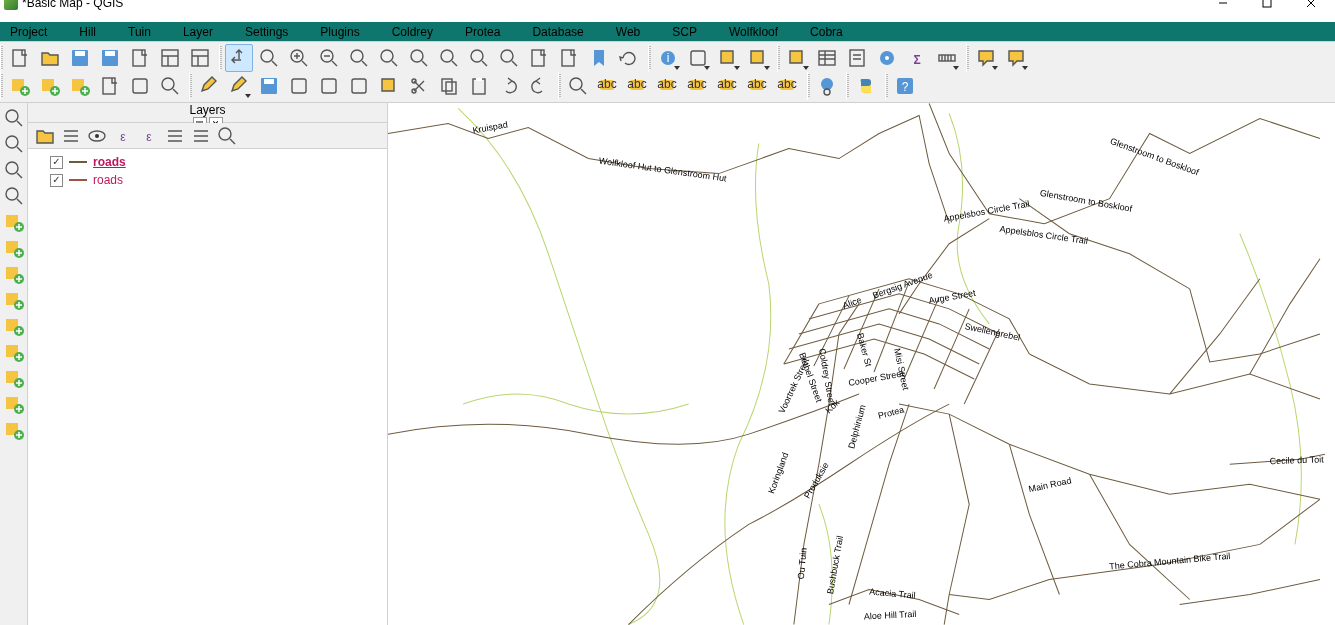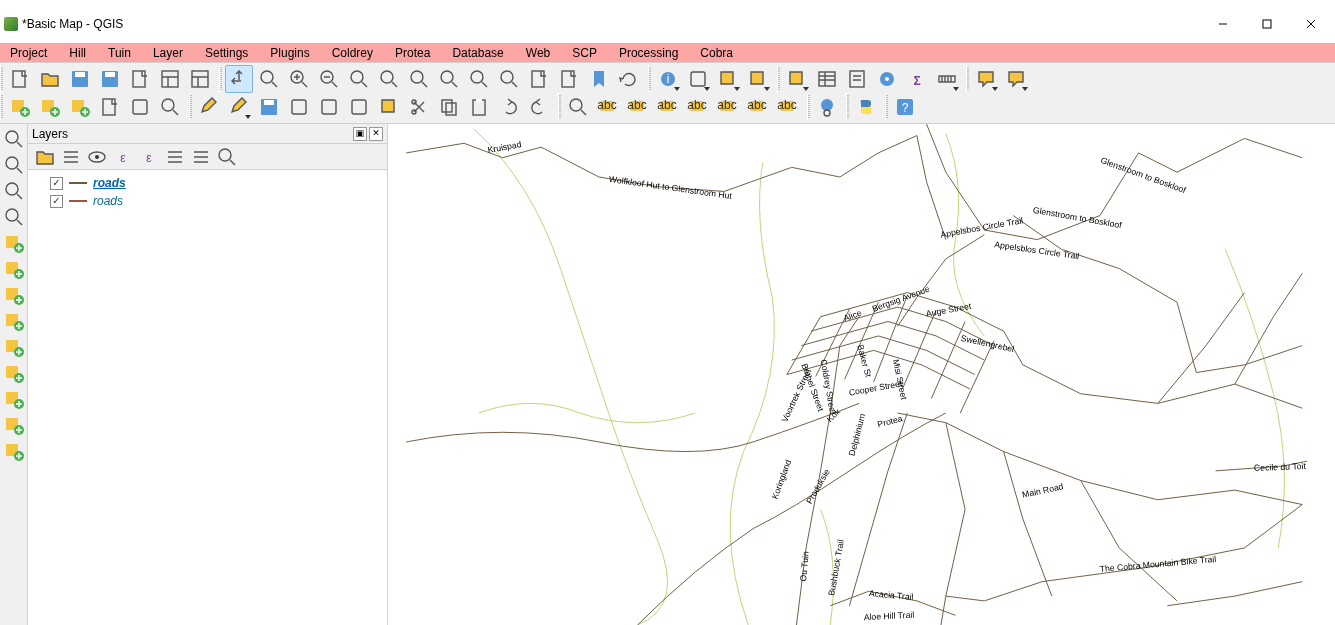--- a/index.html
+++ b/index.html
@@ -1,59 +1,59 @@
 <!DOCTYPE html>
 <html><head>
 <meta charset="utf-8">
 <style>
   * { box-sizing: border-box; margin: 0; padding: 0; font-family: "Segoe UI", Tahoma, sans-serif; font-size: 12px; }
   html, body { width: 1335px; height: 625px; overflow: hidden; background: #f0f0f0; }
   .window { width: 100%; height: 100%; display: flex; flex-direction: column; background: #fff; }
 
   
-  .titlebar { height: 22px; display: flex; align-items: center; justify-content: space-between; padding: 0 2px 16px 4px; background: #fff; margin-top: 21px; }
+  .titlebar { height: 22px; display: flex; align-items: center; justify-content: space-between; padding: 0 2px 16px 4px; background: #fff; }
   .titlebar .left { display: flex; align-items: center; gap: 4px; }
   .titlebar .qgis-icon { width: 14px; height: 14px; background: linear-gradient(135deg,#7cb342,#2e7d32); border-radius: 2px; }
   .titlebar .title { color: #000; }
   .titlebar .ctrls { display: flex; }
   .titlebar .ctrls .btn { width: 44px; height: 22px; display: flex; align-items: center; justify-content: center; }
   .titlebar .ctrls .btn svg { width: 10px; height: 10px; stroke: #000; stroke-width: 1; fill: none; }
 
   
-  .menubar { height: 20px; display: flex; align-items: center; gap: 6px; padding: 0 2px; border-bottom: 1px solid #d0d0d0; background: #fca5a5; }
+  .menubar { height: 20px; display: flex; align-items: center; gap: 16px; padding: 0 2px; border-bottom: 1px solid #d0d0d0; background: #0f766e; }
   .menubar .item { padding: 2px 8px; color: #000; cursor: default; }
 
   
   .toolbars { display: flex; flex-wrap: wrap; background: #f0f0f0; border-bottom: 1px solid #d0d0d0; padding: 2px 0; }
   .toolbars .row { display: flex; flex-wrap: wrap; width: 100%; }
   .tb-group { display: flex; align-items: center; padding: 0 4px; border-left: 1px solid #fff; position: relative; }
   .tb-group::before { content: ""; position: absolute; left: 0; top: 2px; bottom: 2px; width: 2px; background: repeating-linear-gradient(#bbb,#bbb 1px,transparent 1px,transparent 2px); }
   .tb { width: 28px; height: 28px; display: flex; align-items: center; justify-content: center; border: 1px solid transparent; border-radius: 2px; margin: 0 1px; cursor: default; position: relative; }
   .tb.active { border-color: #7eb4e2; background: #cde8ff; }
   .tb .dd { position: absolute; right: 1px; bottom: 1px; width: 0; height: 0; border-left: 3px solid transparent; border-right: 3px solid transparent; border-top: 4px solid #333; }
   .tb svg { width: 22px; height: 22px; }
 
   
   .main { flex: 1; display: flex; min-height: 0; }
   .left-toolbar { width: 28px; background: #f0f0f0; border-right: 1px solid #d0d0d0; display: flex; flex-direction: column; align-items: center; padding-top: 2px; }
   .left-toolbar .tb { width: 24px; height: 26px; }
 
   .layers-panel { width: 360px; background: #fff; border-right: 1px solid #d0d0d0; display: flex; flex-direction: column; }
-  .panel-title { height: 20px; background: #f0f0f0; border-bottom: 1px solid #d0d0d0; display: flex; align-items: center; justify-content: space-between; padding: 0 4px; }
+  .panel-title { height: 20px; background: #f0f0f0; border-bottom: 1px solid #d0d0d0; display: flex; align-items: center; justify-content: space-between; padding: 0 4px; flex-direction: column; }
   .panel-title .txt { font-weight: 400; }
   .panel-title .pbtns { display: flex; gap: 2px; }
   .panel-title .pbtn { width: 14px; height: 14px; border: 1px solid #999; background: #fff; display: flex; align-items: center; justify-content: center; font-size: 9px; line-height: 1; cursor: default; }
   .panel-toolbar { height: 26px; background: #f0f0f0; border-bottom: 1px solid #d0d0d0; display: flex; align-items: center; padding: 0 4px; gap: 2px; }
   .panel-toolbar .tb { width: 22px; height: 22px; }
   .layers-tree { flex: 1; overflow: auto; padding: 4px 2px; }
   .layer-row { display: flex; align-items: center; gap: 6px; padding: 2px 4px 2px 20px; cursor: default; }
   .layer-row .cb { width: 13px; height: 13px; border: 1px solid #888; display: flex; align-items: center; justify-content: center; background: #fff; }
   .layer-row .cb.checked::after { content: "✓"; font-size: 10px; color: #333; line-height: 1; }
   .layer-row .swatch { width: 18px; height: 2px; }
-  .layer-row .name { color: #0369a1; font-style: italic; }
+  .layer-row .name { color: #be185d; }
   .layer-row .name.active { text-decoration: underline; font-weight: 600; }
 
   .canvas { flex: 1; background: #fff; position: relative; overflow: hidden; }
   .canvas svg { width: 100%; height: 100%; }
   .map-label { font-size: 9px; fill: #000; font-family: sans-serif; }
 
   
   .ic-stroke { stroke: #555; stroke-width: 1.4; fill: none; }
   .ic-fill-y { fill: #f5c542; }
   .ic-fill-b { fill: #5596d6; }
@@ -93,21 +93,21 @@
       <div class="item">Hill</div>
       <div class="item">Tuin</div>
       <div class="item">Layer</div>
       <div class="item">Settings</div>
       <div class="item">Plugins</div>
       <div class="item">Coldrey</div>
       <div class="item">Protea</div>
       <div class="item">Database</div>
       <div class="item">Web</div>
       <div class="item">SCP</div>
-      <div class="item">Processing</div>
+      <div class="item">Wolfkloof</div>
       <div class="item">Cobra</div>
     </div>
 
   <div class="toolbars">
     <div class="row" id="tbrow1">
         <div class="tb-group">
           <div class="tb">
             <svg>
               <rect fill="#fff" class="ic-stroke" x="4" y="3" width="12" height="16"></rect>
               <path class="ic-stroke" d="M13 3v5h5"></path>

